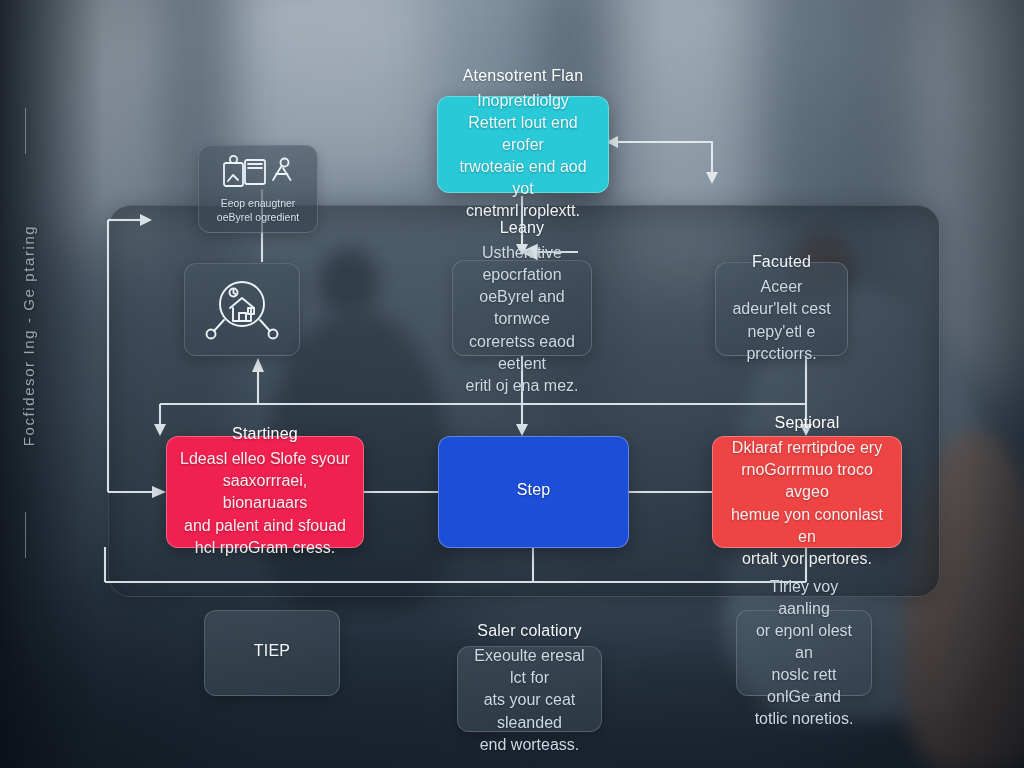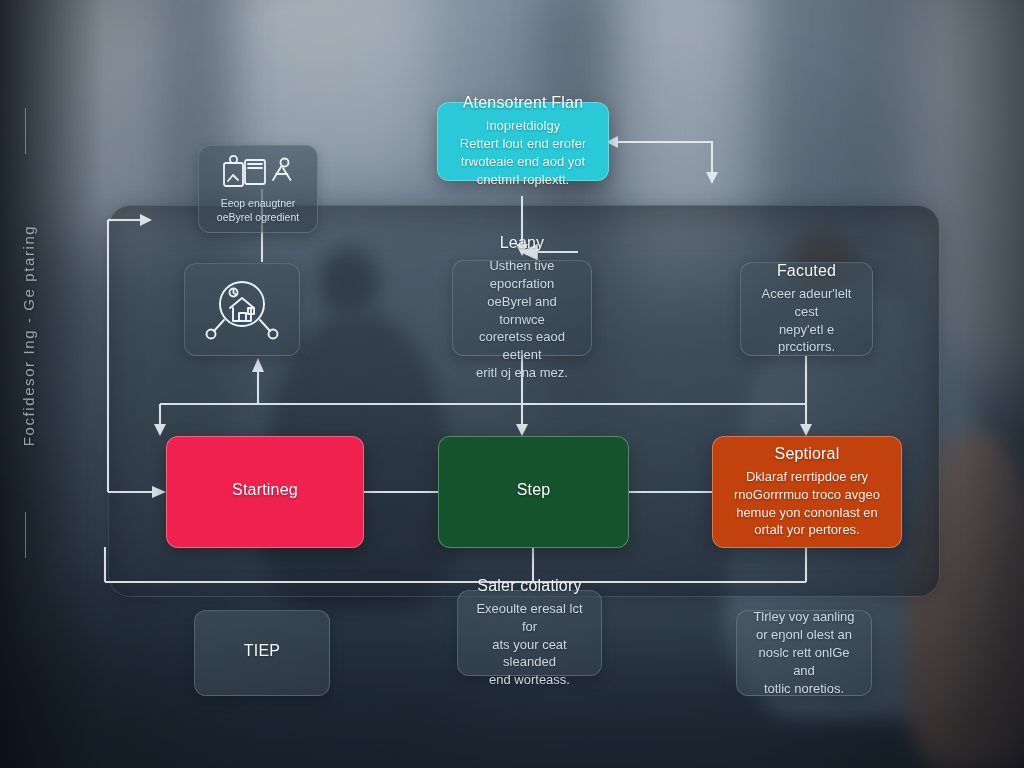--- a/index.html
+++ b/index.html
@@ -58,21 +58,21 @@
     box-sizing:border-box;
     display:flex;flex-direction:column;align-items:center;justify-content:center;
     text-align:center;
     padding:10px 12px;
   }
   .node .n-title{
     font-size:16px;letter-spacing:.2px;margin-bottom:5px;
     text-shadow:0 1px 2px rgba(0,0,0,.35);
   }
   .node .n-body{
-    font-size:13px;line-height:1.38;
+    font-size:16px;line-height:1.38;
     text-shadow:0 1px 2px rgba(0,0,0,.3);
     max-width:100%;
   }
 
   
   .node.grey{
     background:linear-gradient(160deg, rgba(70,86,98,.62) 0%, rgba(52,66,78,.66) 100%);
     border:1px solid rgba(200,218,232,.22);
     color:#e9f0f5;
     box-shadow:0 4px 14px rgba(0,0,0,.22);
@@ -84,22 +84,22 @@
   .node.solid{
     border:1px solid rgba(255,255,255,.30);
     color:#fff;
     box-shadow:0 6px 18px rgba(0,0,0,.28);
   }
   .node.solid .n-title{font-weight:400;color:#fff;}
   .node.solid .n-body{color:rgba(255,255,255,.92);}
 
   .node.cyan-node{background:#29c9d8;}
   .node.pink-node{background:#f0204f;}
-  .node.orange-node{background:#14532d;}
-  .node.teal-node{background:#c2410c;padding-left:12px;}
+  .node.orange-node{background:#1d4ed8;}
+  .node.teal-node{background:#ef4444;padding-left:12px;}
 
   
   .icon-node{
     position:absolute;
     border-radius:12px;box-sizing:border-box;
     background:linear-gradient(160deg, rgba(70,86,98,.58) 0%, rgba(50,64,76,.62) 100%);
     border:1px solid rgba(200,218,232,.20);
     display:flex;flex-direction:column;align-items:center;justify-content:center;
     padding:10px 10px;gap:6px;
     box-shadow:0 4px 14px rgba(0,0,0,.20);
@@ -252,71 +252,77 @@
         <circle cx="31.5" cy="13.5" r="4"></circle>
         <path d="M31.5 11 v2.8 l1.8 1.2"></path>
         <path d="M22 41 L12 52"></path>
         <circle cx="9" cy="55" r="4.5"></circle>
         <path d="M58 41 L68 52"></path>
         <circle cx="71" cy="55" r="4.5"></circle>
       </svg>
     </span>
   </div>
 
-  <div class="node solid cyan-node" style="left:437px;top:102px;width:172px;height:79px;">
+  <div class="node solid cyan-node" style="left:437px;top:96px;width:172px;height:97px;">
     <div class="n-title">Atensotrent Flan</div>
     <div class="n-body">
       <span>Inopretdiolgy</span><br>
       <span>Rettert lout end erofer</span><br>
       <span>trwoteaie end aod yot</span><br>
       <span>cnetmrl roplextt.</span>
     </div>
   </div>
 
   <div class="node grey" style="left:452px;top:260px;width:140px;height:96px;">
     <div class="n-title">Leany</div>
     <div class="n-body">
       <span>Usthen tive epocrfation</span><br>
       <span>oeByrel and tornwce</span><br>
       <span>coreretss eaod eetlent</span><br>
       <span>eritl oj enа mez.</span>
     </div>
   </div>
 
-  <div class="node grey" style="left:740px;top:262px;width:133px;height:94px;">
+  <div class="node grey" style="left:715px;top:262px;width:133px;height:94px;">
     <div class="n-title">Facuted</div>
     <div class="n-body">
       <span>Aceer adeur'lelt cest</span><br>
       <span>nepy'etl e prcctiorrs.</span>
     </div>
   </div>
 
   <div class="node solid pink-node" style="left:166px;top:436px;width:198px;height:112px;">
     <div class="n-title">Startineg</div>
+    <div class="n-body">
+      <span>Ldeasl elleo Slofe syour</span><br>
+      <span>saaxorrraei, bionaruaars</span><br>
+      <span>and palent aind sfouad</span><br>
+      <span>hcl rproGram cress.</span>
+    </div>
   </div>
 
   <div class="node solid orange-node" style="left:438px;top:436px;width:191px;height:112px;">
     <div class="n-title">Step</div>
   </div>
 
   <div class="node solid teal-node" style="left:712px;top:436px;width:190px;height:112px;">
     <div class="n-title">Septioral</div>
     <div class="n-body">
       <span>Dklaraf rerrtipdoe ery</span><br>
       <span>rnoGorrrmuo troco avgeo</span><br>
       <span>hemue yon cononlast en</span><br>
       <span>ortalt yor pertores.</span>
     </div>
   </div>
 
-  <div class="node grey" style="left:194px;top:610px;width:136px;height:86px;">
+  <div class="node grey" style="left:204px;top:610px;width:136px;height:86px;">
     <div class="n-title">TIEP</div>
   </div>
 
-  <div class="node grey" style="left:457px;top:590px;width:145px;height:86px;">
+  <div class="node grey" style="left:457px;top:646px;width:145px;height:86px;">
     <div class="n-title">Saler colatiory</div>
     <div class="n-body">
       <span>Exeoulte eresal lct for</span><br>
       <span>ats your ceat sleanded</span><br>
       <span>end worteass.</span>
     </div>
   </div>
 
   <div class="node grey" style="left:736px;top:610px;width:136px;height:86px;">
     <div class="n-body">

